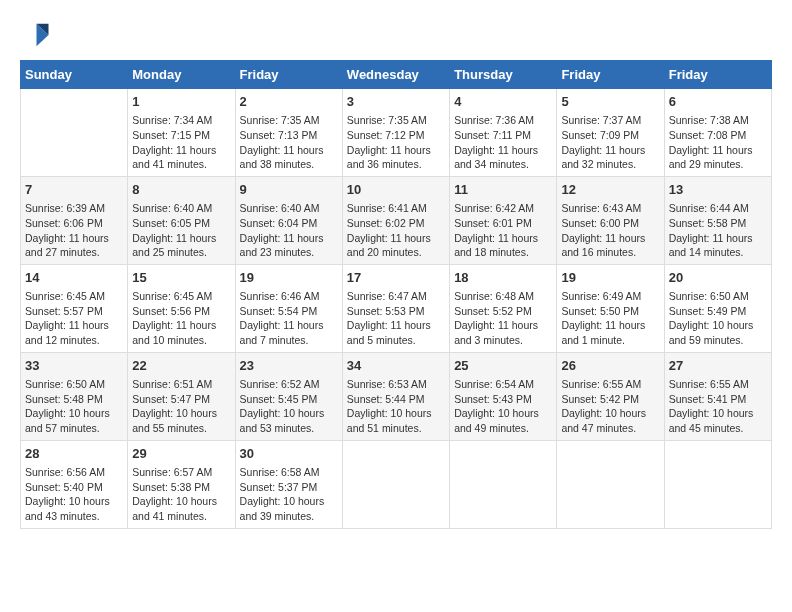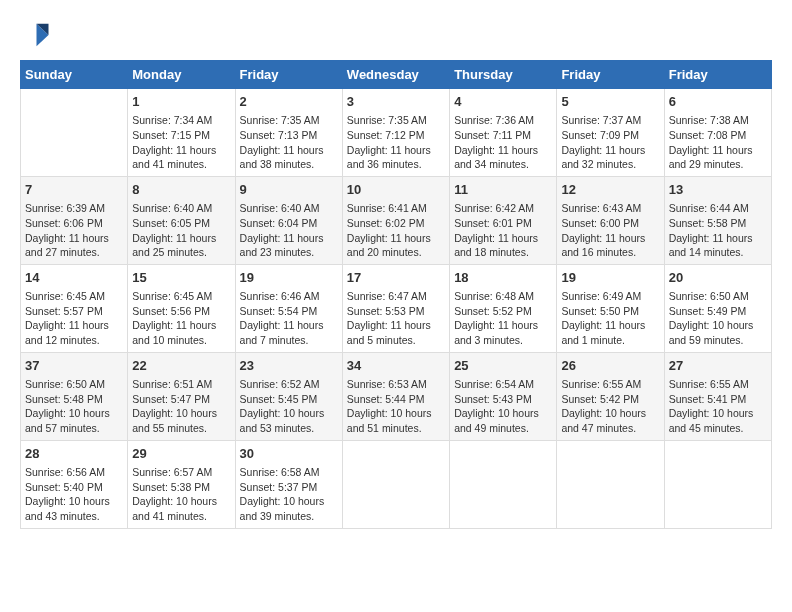--- a/index.html
+++ b/index.html
@@ -207,21 +207,21 @@
           <span class="day-number">19</span>
           <div class="cell-content">Sunrise: 6:49 AM<br>Sunset: 5:50 PM<br>Daylight: 11 hours<br>and 1 minute.</div>
         </td>
         <td>
           <span class="day-number">20</span>
           <div class="cell-content">Sunrise: 6:50 AM<br>Sunset: 5:49 PM<br>Daylight: 10 hours<br>and 59 minutes.</div>
         </td>
       </tr>
       <tr>
         <td>
-          <span class="day-number">37</span>
+          <span class="day-number">33</span>
           <div class="cell-content">Sunrise: 6:50 AM<br>Sunset: 5:48 PM<br>Daylight: 10 hours<br>and 57 minutes.</div>
         </td>
         <td>
           <span class="day-number">22</span>
           <div class="cell-content">Sunrise: 6:51 AM<br>Sunset: 5:47 PM<br>Daylight: 10 hours<br>and 55 minutes.</div>
         </td>
         <td>
           <span class="day-number">23</span>
           <div class="cell-content">Sunrise: 6:52 AM<br>Sunset: 5:45 PM<br>Daylight: 10 hours<br>and 53 minutes.</div>
         </td>

